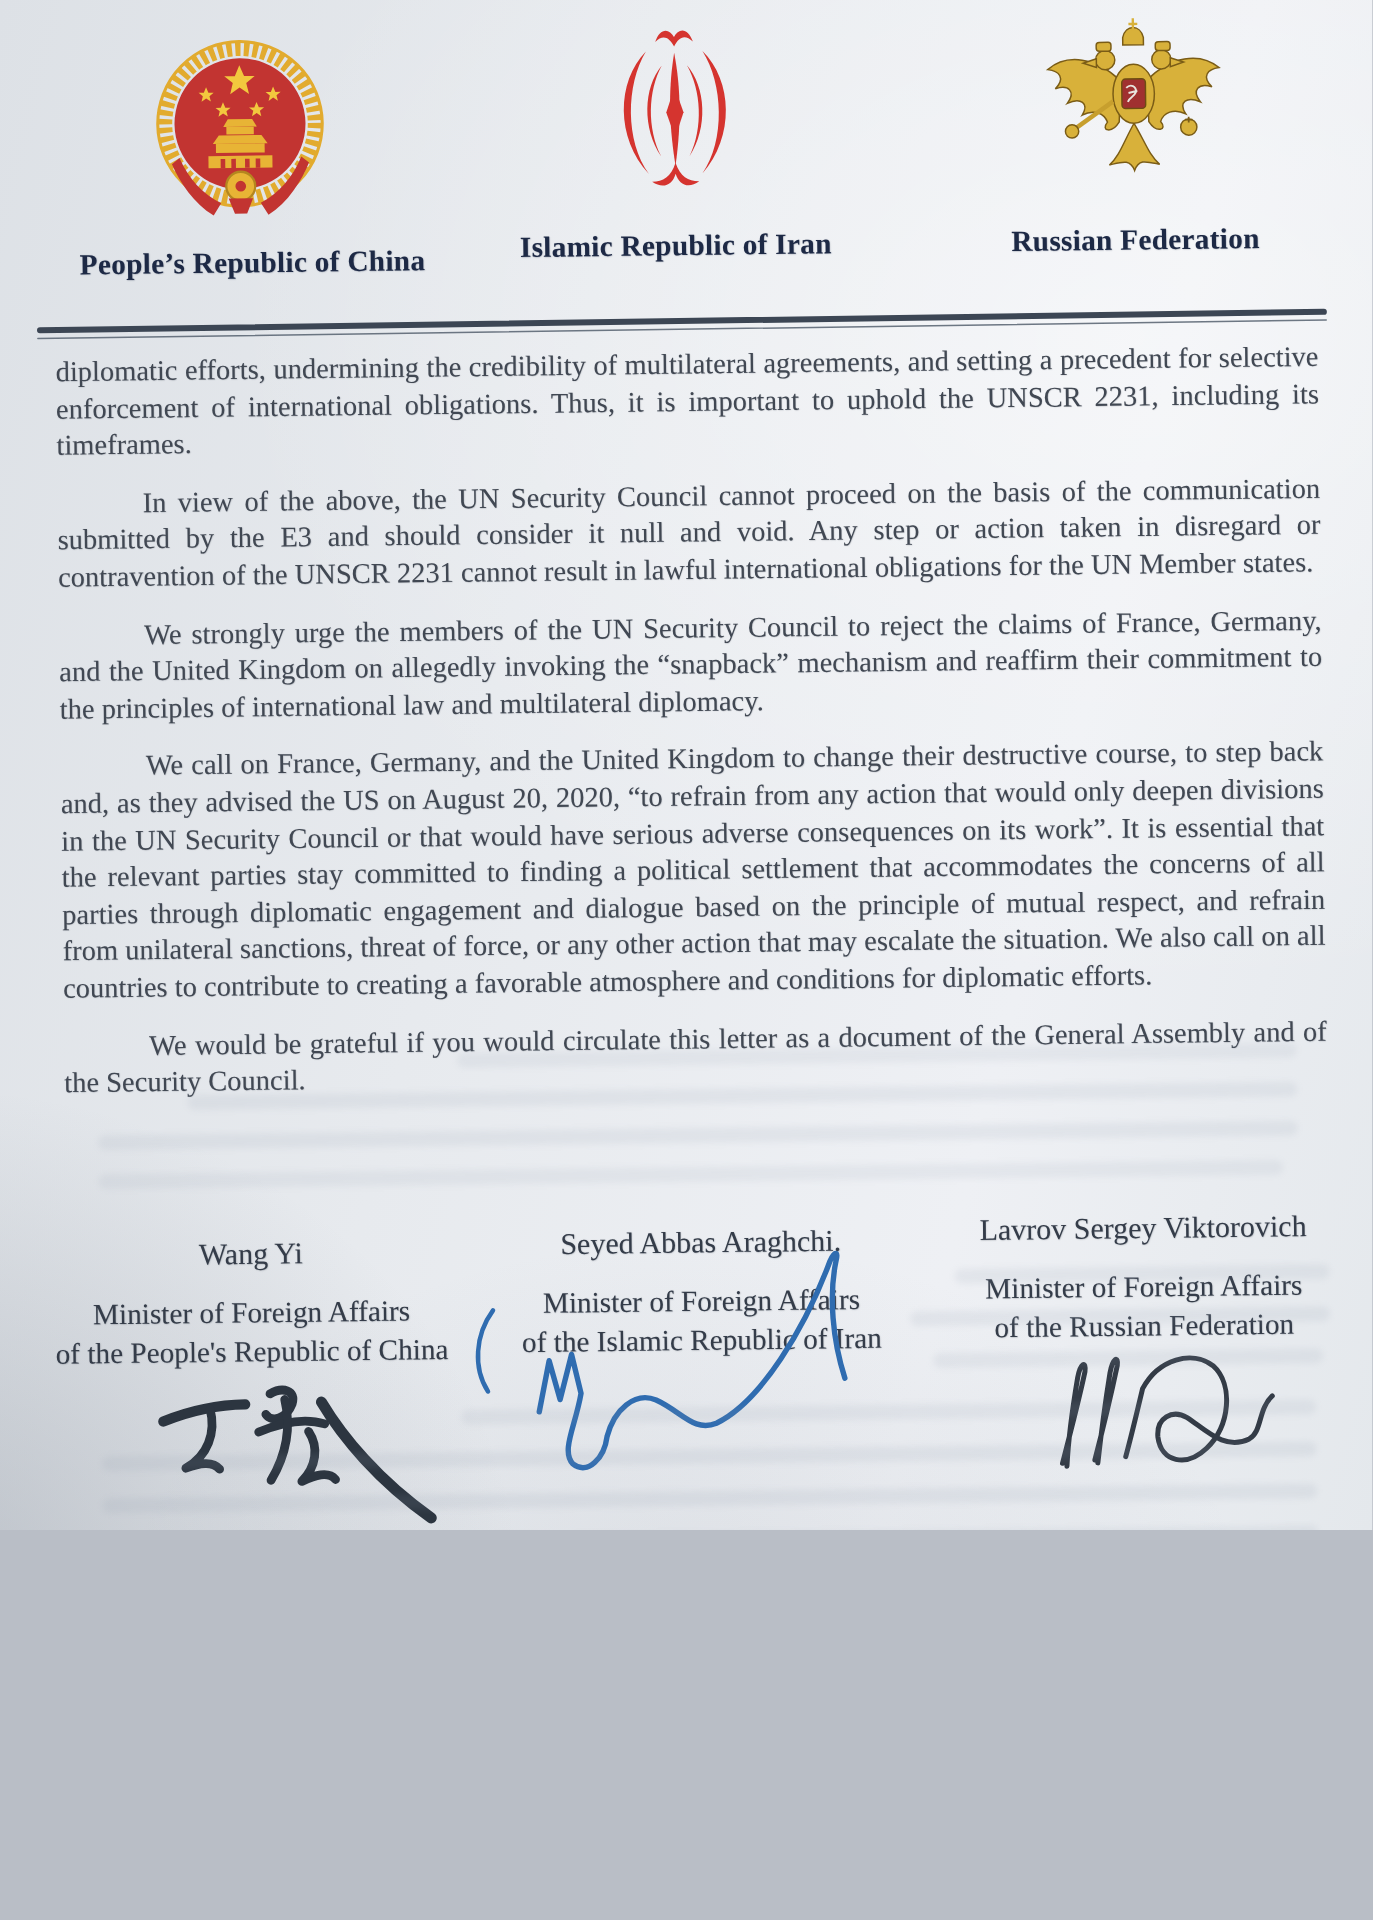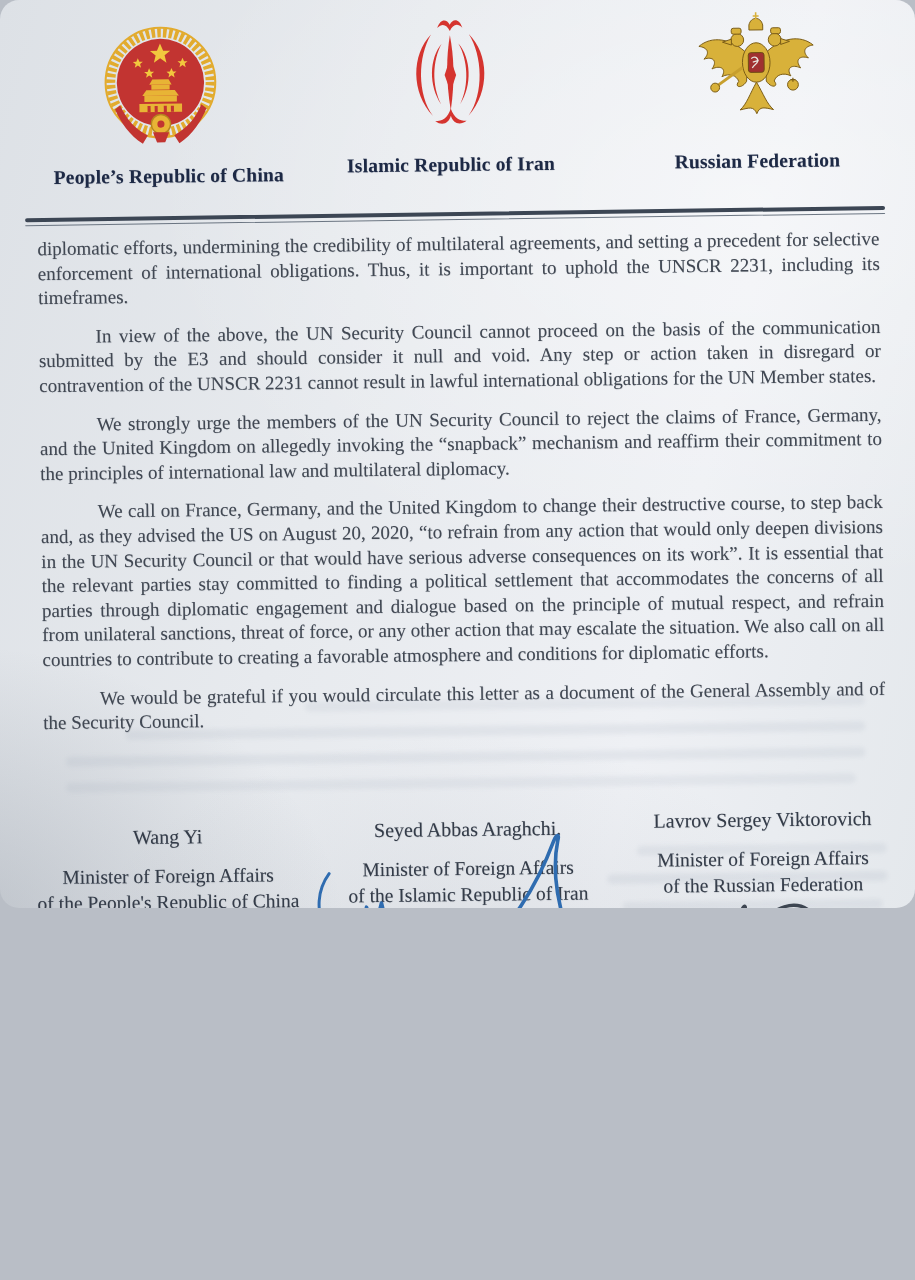--- a/index.html
+++ b/index.html
@@ -2,27 +2,26 @@
 <html><head>
 <meta charset="utf-8">
 <style>
   html,body{margin:0;padding:0;}
   body{
     width:915px;height:1280px;overflow:hidden;
     font-family:"Liberation Serif", serif;
     background:#b9bec6;
   }
   .page{
-    position:relative;width:915px;height:908px;overflow:hidden;
+    position:relative;width:915px;height:1020px;overflow:hidden;
     background:
       radial-gradient(120% 80% at 82% 22%, rgba(255,255,255,0.45), rgba(255,255,255,0) 55%),
       radial-gradient(80% 60% at -6% 104%, rgba(96,106,120,0.30), rgba(96,106,120,0) 55%),
       radial-gradient(70% 45% at 50% 108%, rgba(130,140,152,0.16), rgba(130,140,152,0) 60%),
       linear-gradient(104deg, #dde1e6 0%, #e7eaee 38%, #eef0f4 72%, #e4e8ec 100%);
-    border-radius: 19px;
   }
   .tilt{position:absolute;inset:0;transform:rotate(-0.7deg);transform-origin:50% 32%;}
 
   
   .country-col{position:absolute;text-align:center;}
   .col-china{left:55px;top:20px;width:215px;}
   .col-iran{left:340px;top:14px;width:225px;}
   .col-russia{left:645px;top:12px;width:228px;}
   .emblem{display:block;margin:0 auto;}
   .country-label{

